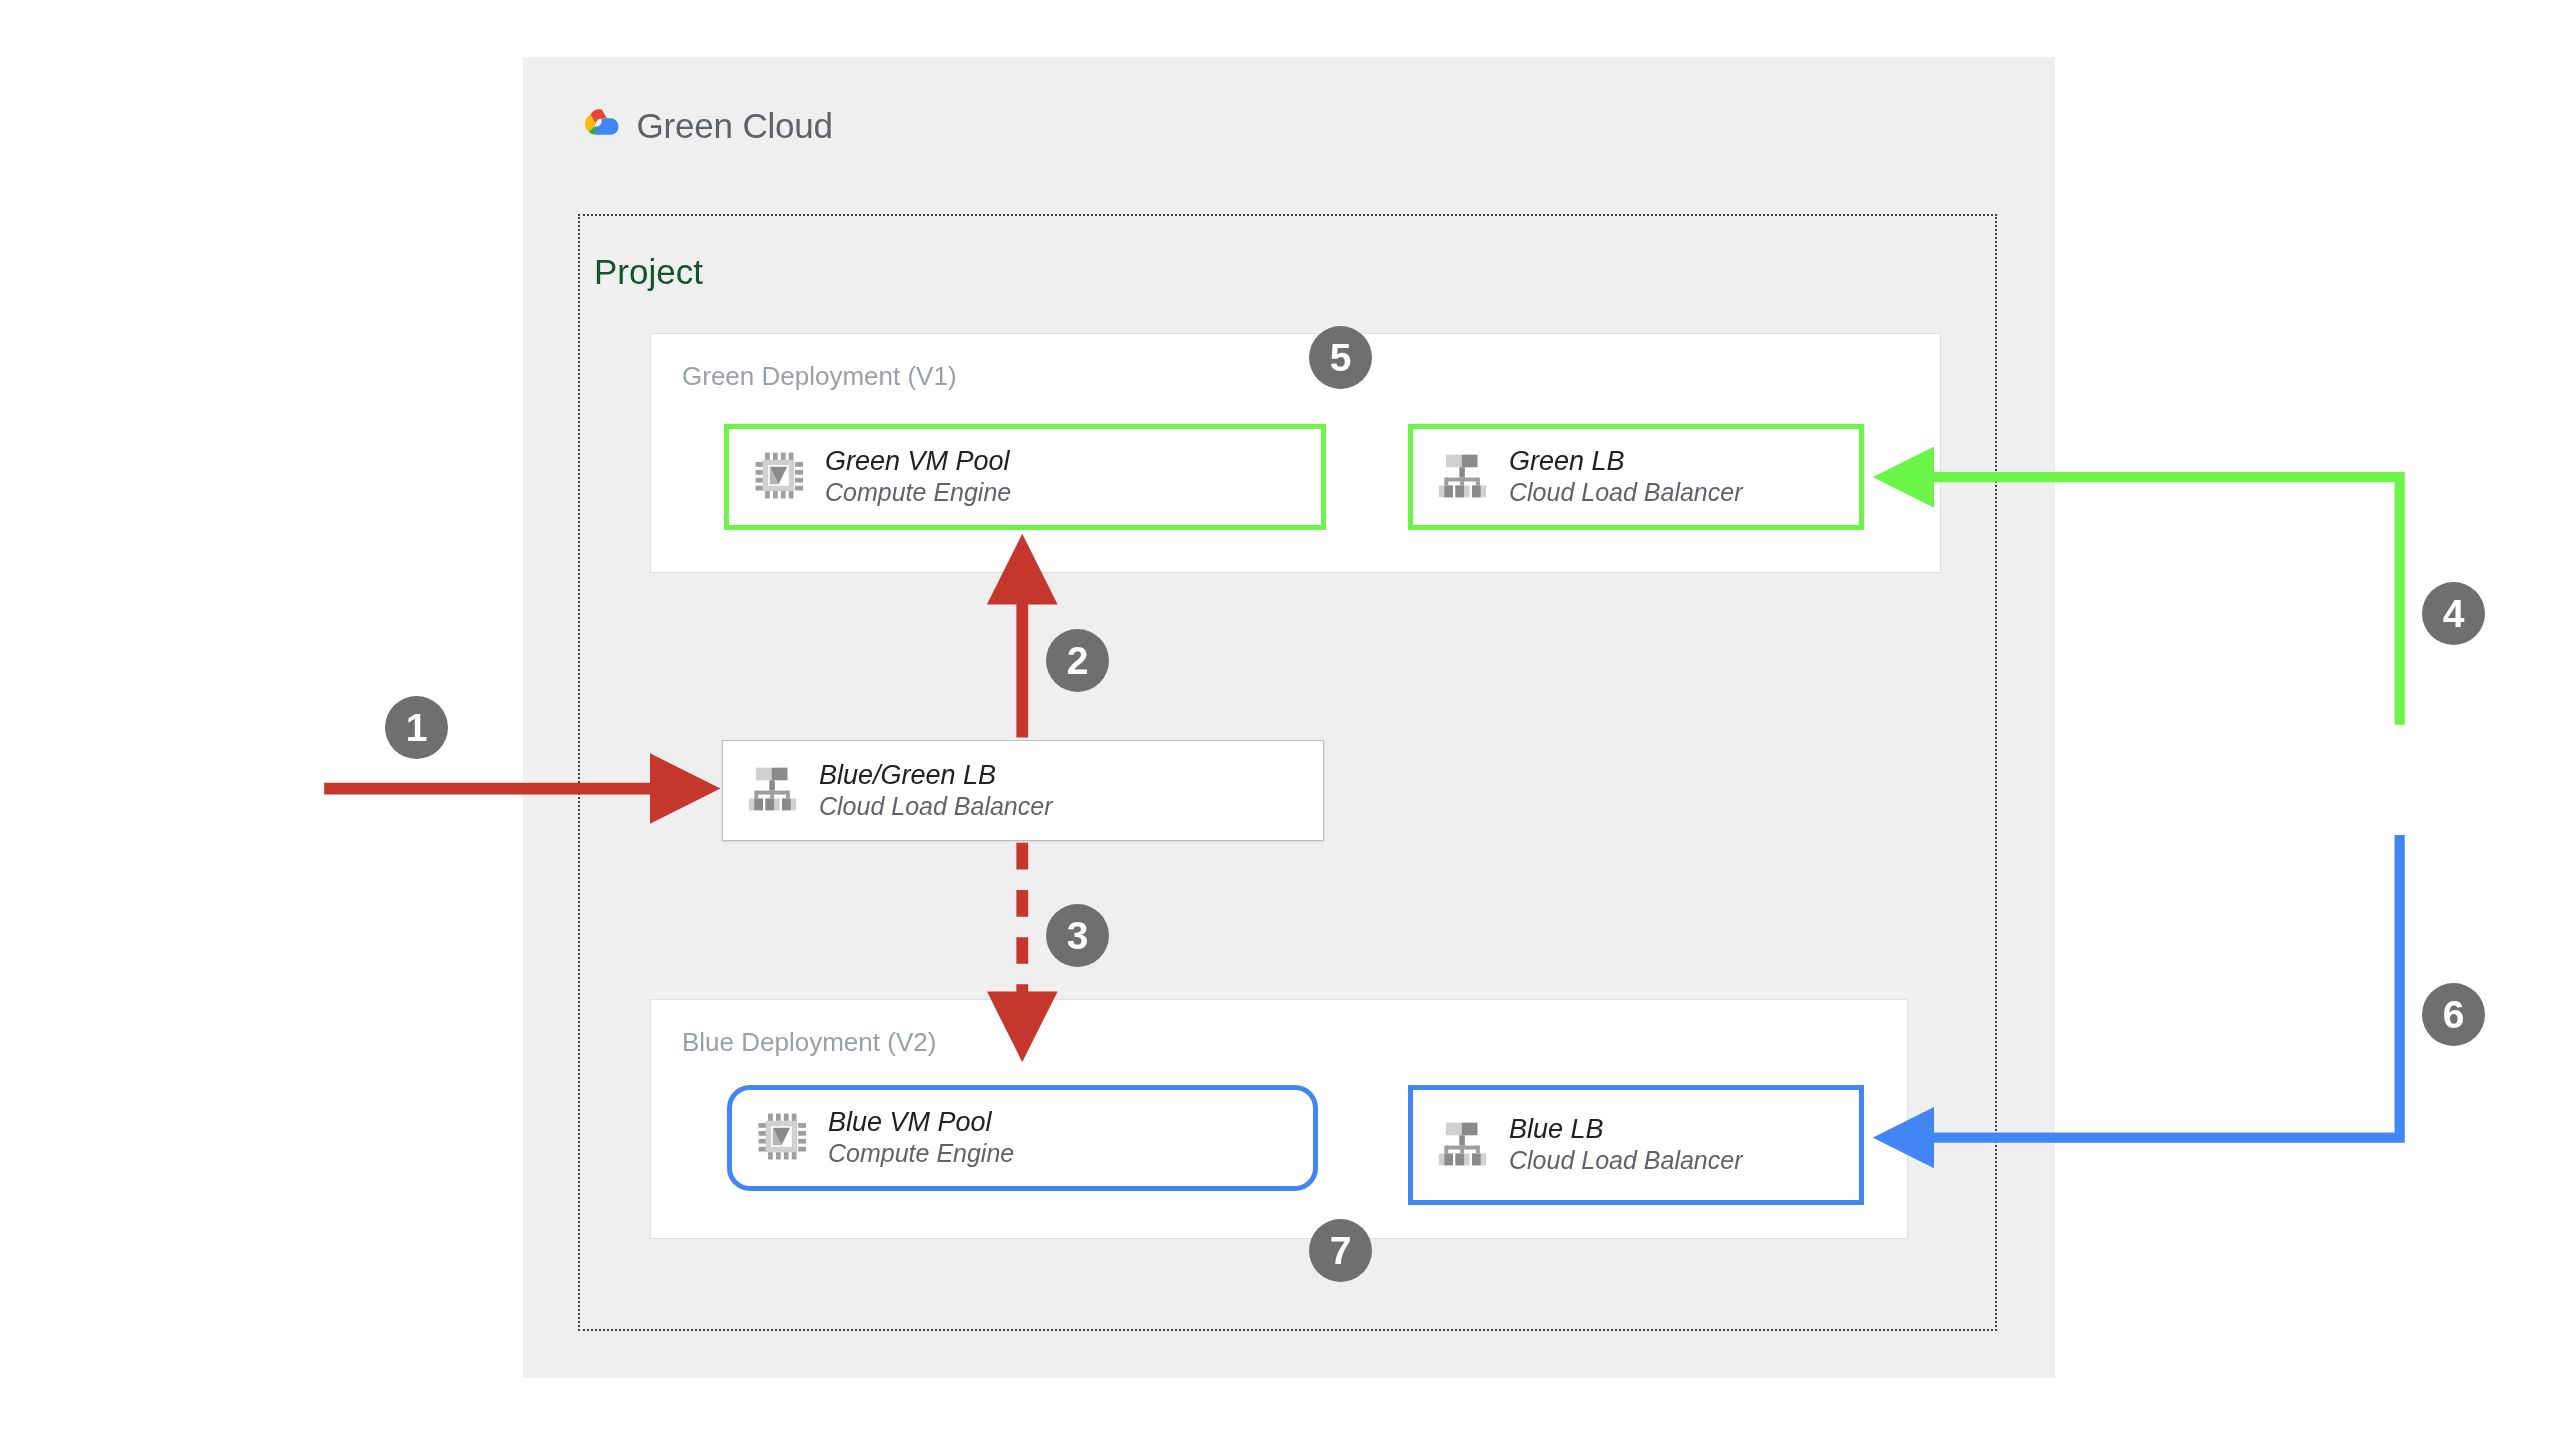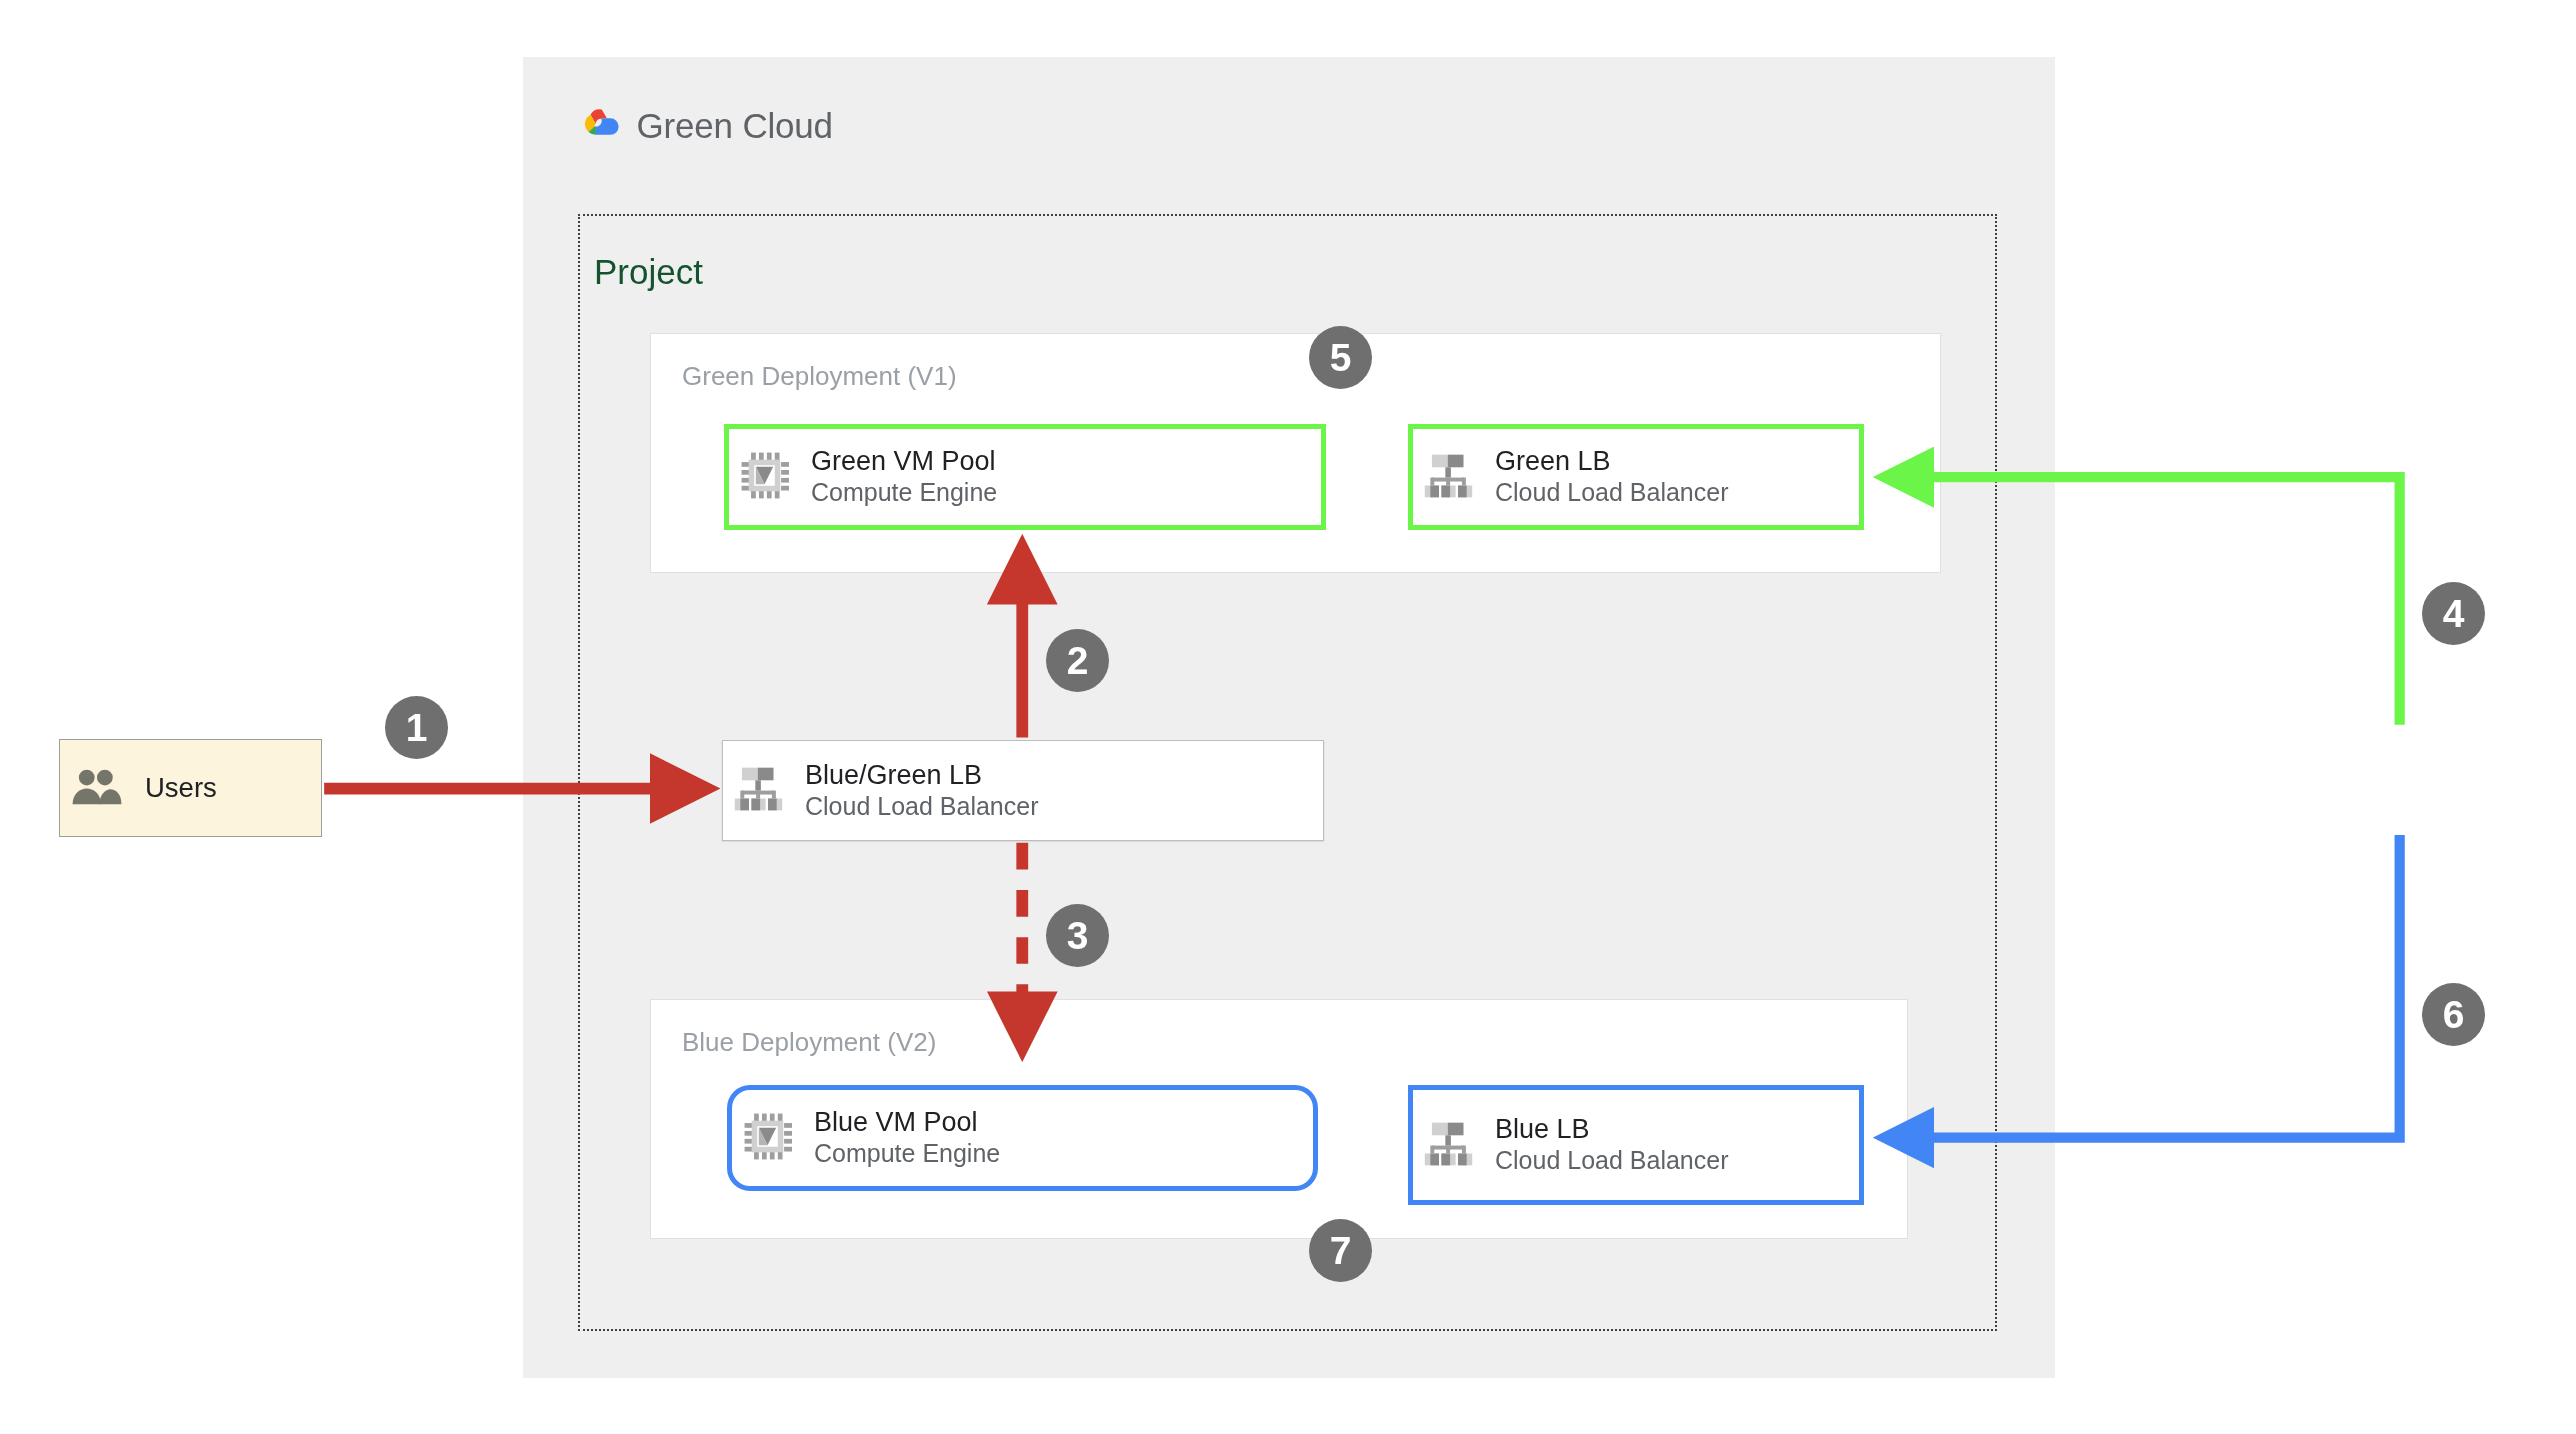--- a/index.html
+++ b/index.html
@@ -49,22 +49,23 @@
   .deploy-label {
     position: absolute; left: 31px; top: 27px;
     font-size: 26px; color: #9aa0a6; white-space: nowrap;
   }
 
   
   .node {
     position: absolute;
     background: #ffffff;
     display: flex; align-items: center;
-    padding-left: 11px;
+    padding-left: 25px;
     gap: 22px;
+    font-style: italic;
   }
   .node.plain { border: 0.8px solid #bdbdbd; box-shadow: 0 0.8px 1.6px rgba(0,0,0,.16); }
   .node.green-edge { border: 5.5px solid #6BF549; }
   .node.blue-edge  { border: 5.5px solid #4285F4; }
   .node.actor { background: #FCF4DD; border: 0.8px solid #9e9e9e; }
 
   .node .txt { display: flex; flex-direction: column; justify-content: center; }
   .node .title { font-size: 27px; color: #202124; line-height: 1.18; white-space: nowrap; }
   .node .sub   { font-size: 25px; color: #5f6368; line-height: 1.18; white-space: nowrap; }
   .node .single { font-size: 27.5px; color: #202124; white-space: nowrap; }
@@ -286,31 +287,20 @@
         <rect x="43" y="41" width="18" height="15" fill="#d0d0d0"></rect>
         <rect x="43" y="41" width="11" height="15" fill="#8a8a8a"></rect>
       </svg>
     </span>
     <span class="txt">
       <span class="title">Blue LB</span>
       <span class="sub">Cloud Load Balancer</span>
     </span>
   </div>
 
-  <div class="node actor" id="users">
-    <span class="icon">
-      <svg width="52" height="38" viewBox="0 0 66 48">
-        <circle cx="20" cy="12" r="10" fill="#76756A"></circle>
-        <circle cx="43" cy="12" r="10" fill="#76756A"></circle>
-        <path d="M2,46 C2,32 12,26 20,26 C28,26 38,32 38,46 Z" fill="#76756A"></path>
-        <path d="M36,46 C36,34 44,27 50,27 C57,27 64,33 64,46 Z" fill="#76756A"></path>
-      </svg>
-    </span>
-    <span class="single">Users</span>
-  </div>
 
 
   <div class="badge" id="badge-1">1</div>
   <div class="badge" id="badge-2">2</div>
   <div class="badge" id="badge-3">3</div>
   <div class="badge" id="badge-4">4</div>
   <div class="badge" id="badge-5">5</div>
   <div class="badge" id="badge-6">6</div>
   <div class="badge" id="badge-7">7</div>
 

